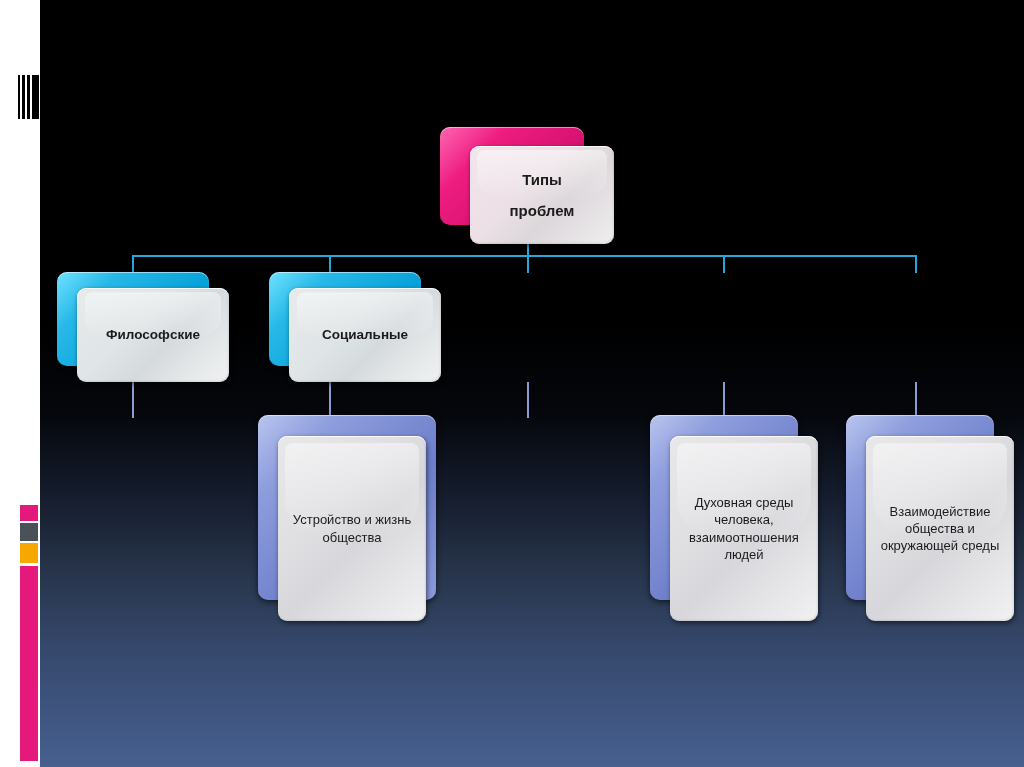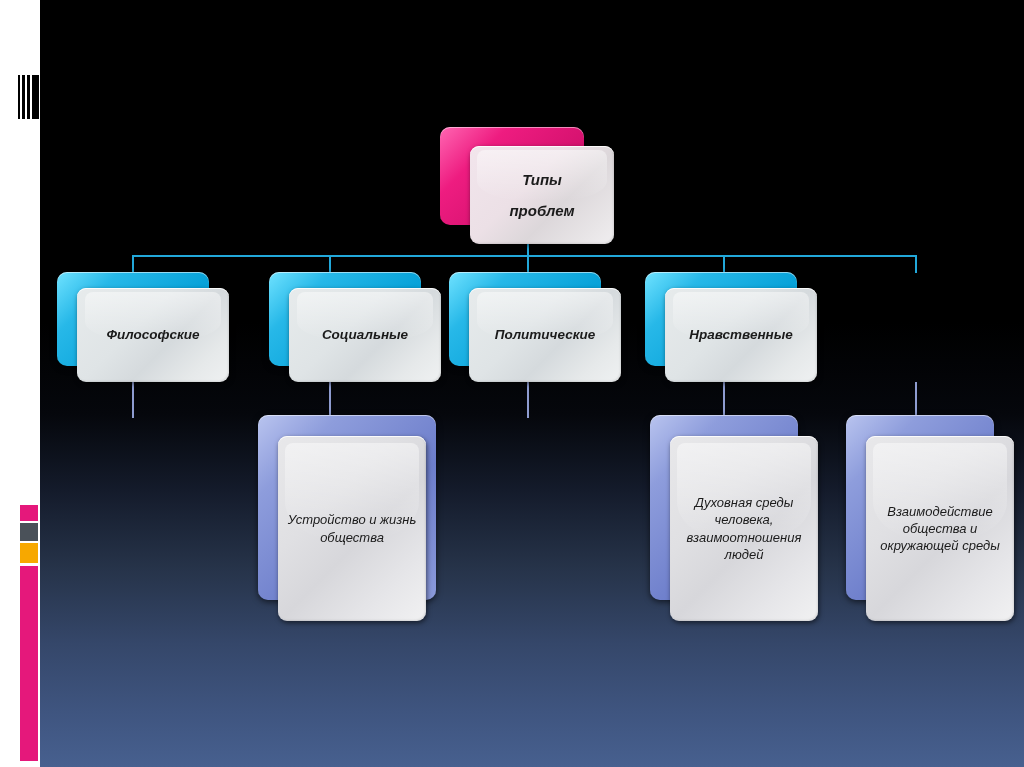--- a/index.html
+++ b/index.html
@@ -89,21 +89,20 @@
     border-radius: 9px;
     background: linear-gradient(135deg, #ececec 0%, #e3e3e5 38%, #dadade 55%, #e9e9eb 78%, #f2f2f3 100%);
     box-shadow: inset 0 1px 0 rgba(255,255,255,.85),
                 inset -1px -1px 2px rgba(0,0,0,.10),
                 1px 2px 5px rgba(0,0,0,.55);
     display: flex;
     align-items: center;
     justify-content: center;
     text-align: center;
     box-sizing: border-box;
-    font-style: italic;
   }
   .node .front-box::after {
     content: "";
     position: absolute;
     left: 5%;
     top: 4%;
     width: 90%;
     height: 52%;
     border-radius: 8px 8px 40% 40%;
     background: linear-gradient(to bottom, rgba(255,255,255,.45), rgba(255,255,255,0));
@@ -230,32 +229,20 @@
     <div class="front-box">
       <span class="label">Философские</span>
     </div>
   </div>
   <div class="node row2" id="n2-1">
     <div class="shadow-box"></div>
     <div class="front-box">
       <span class="label">Социальные</span>
     </div>
   </div>
-  <div class="node row2" id="n2-2">
-    <div class="shadow-box"></div>
-    <div class="front-box">
-      <span class="label">Политические</span>
-    </div>
-  </div>
-  <div class="node row2" id="n2-3">
-    <div class="shadow-box"></div>
-    <div class="front-box">
-      <span class="label">Нравственные</span>
-    </div>
-  </div>
 
   <div class="node row3" id="n3-1">
     <div class="shadow-box"></div>
     <div class="front-box">
       <span class="label">Устройство и жизнь общества</span>
     </div>
   </div>
   <div class="node row3" id="n3-3">
     <div class="shadow-box"></div>
     <div class="front-box">

